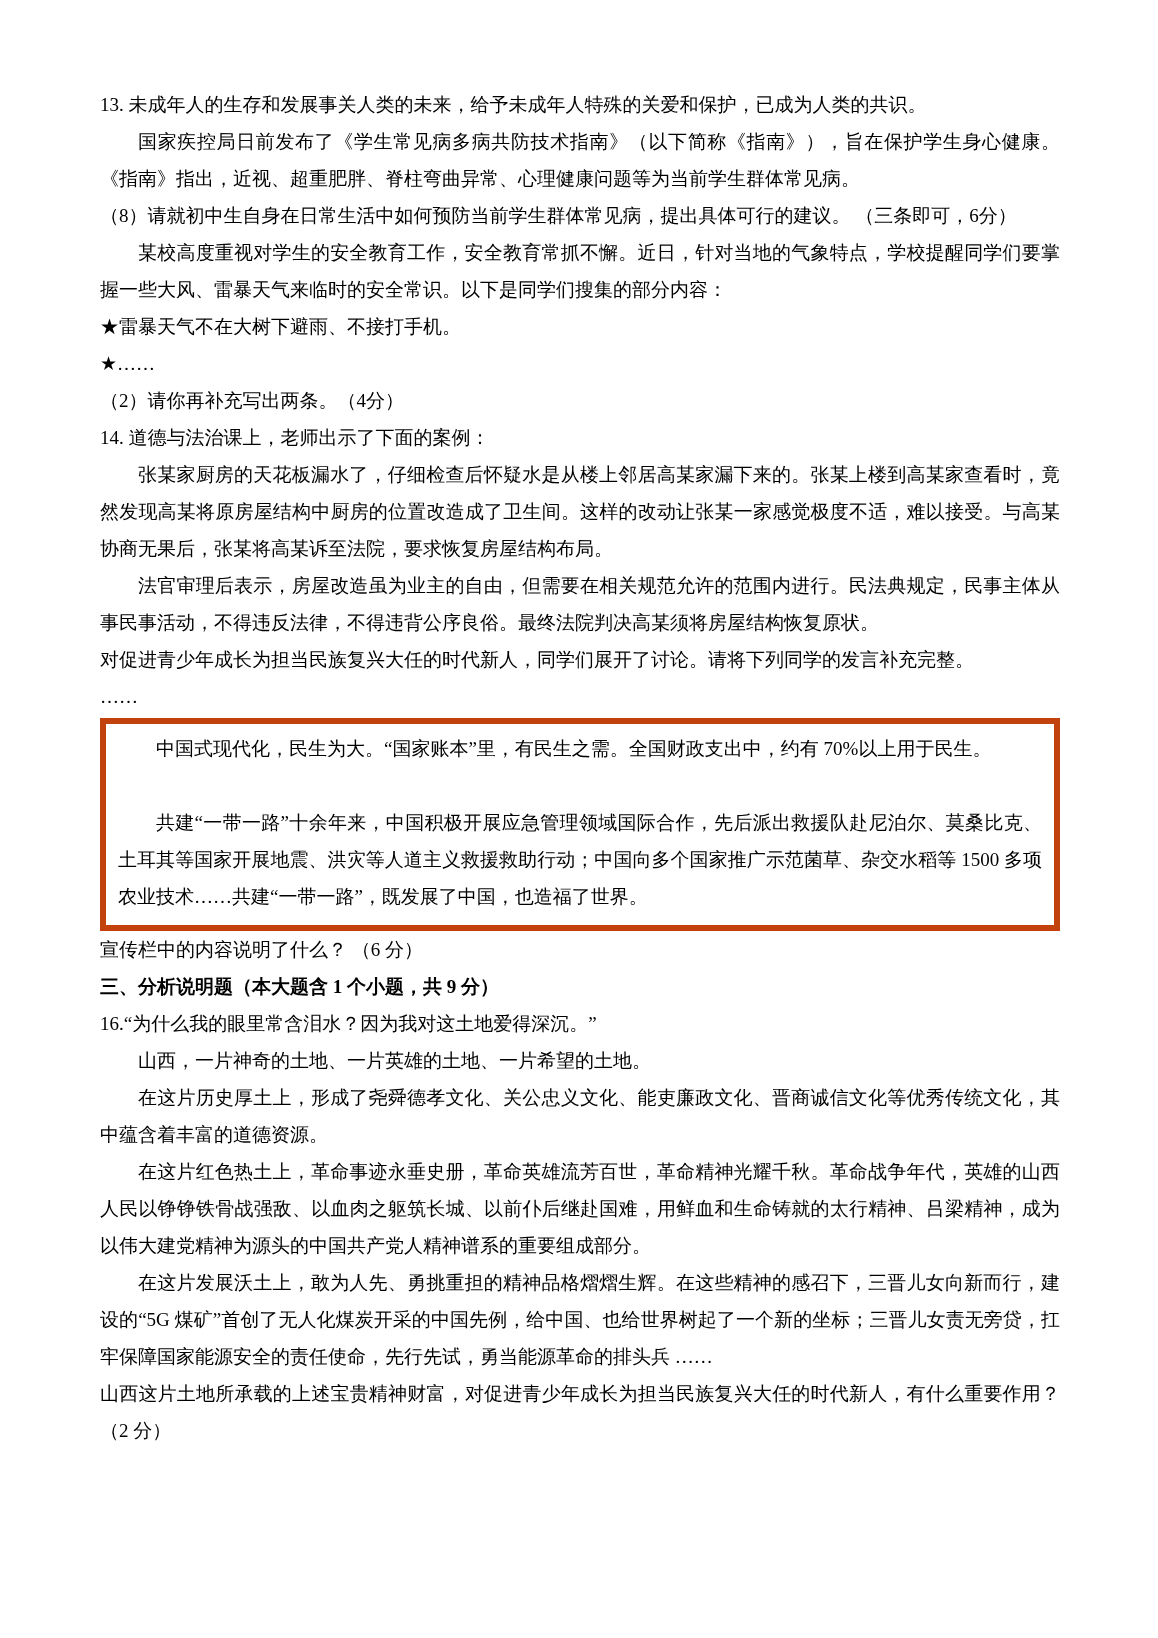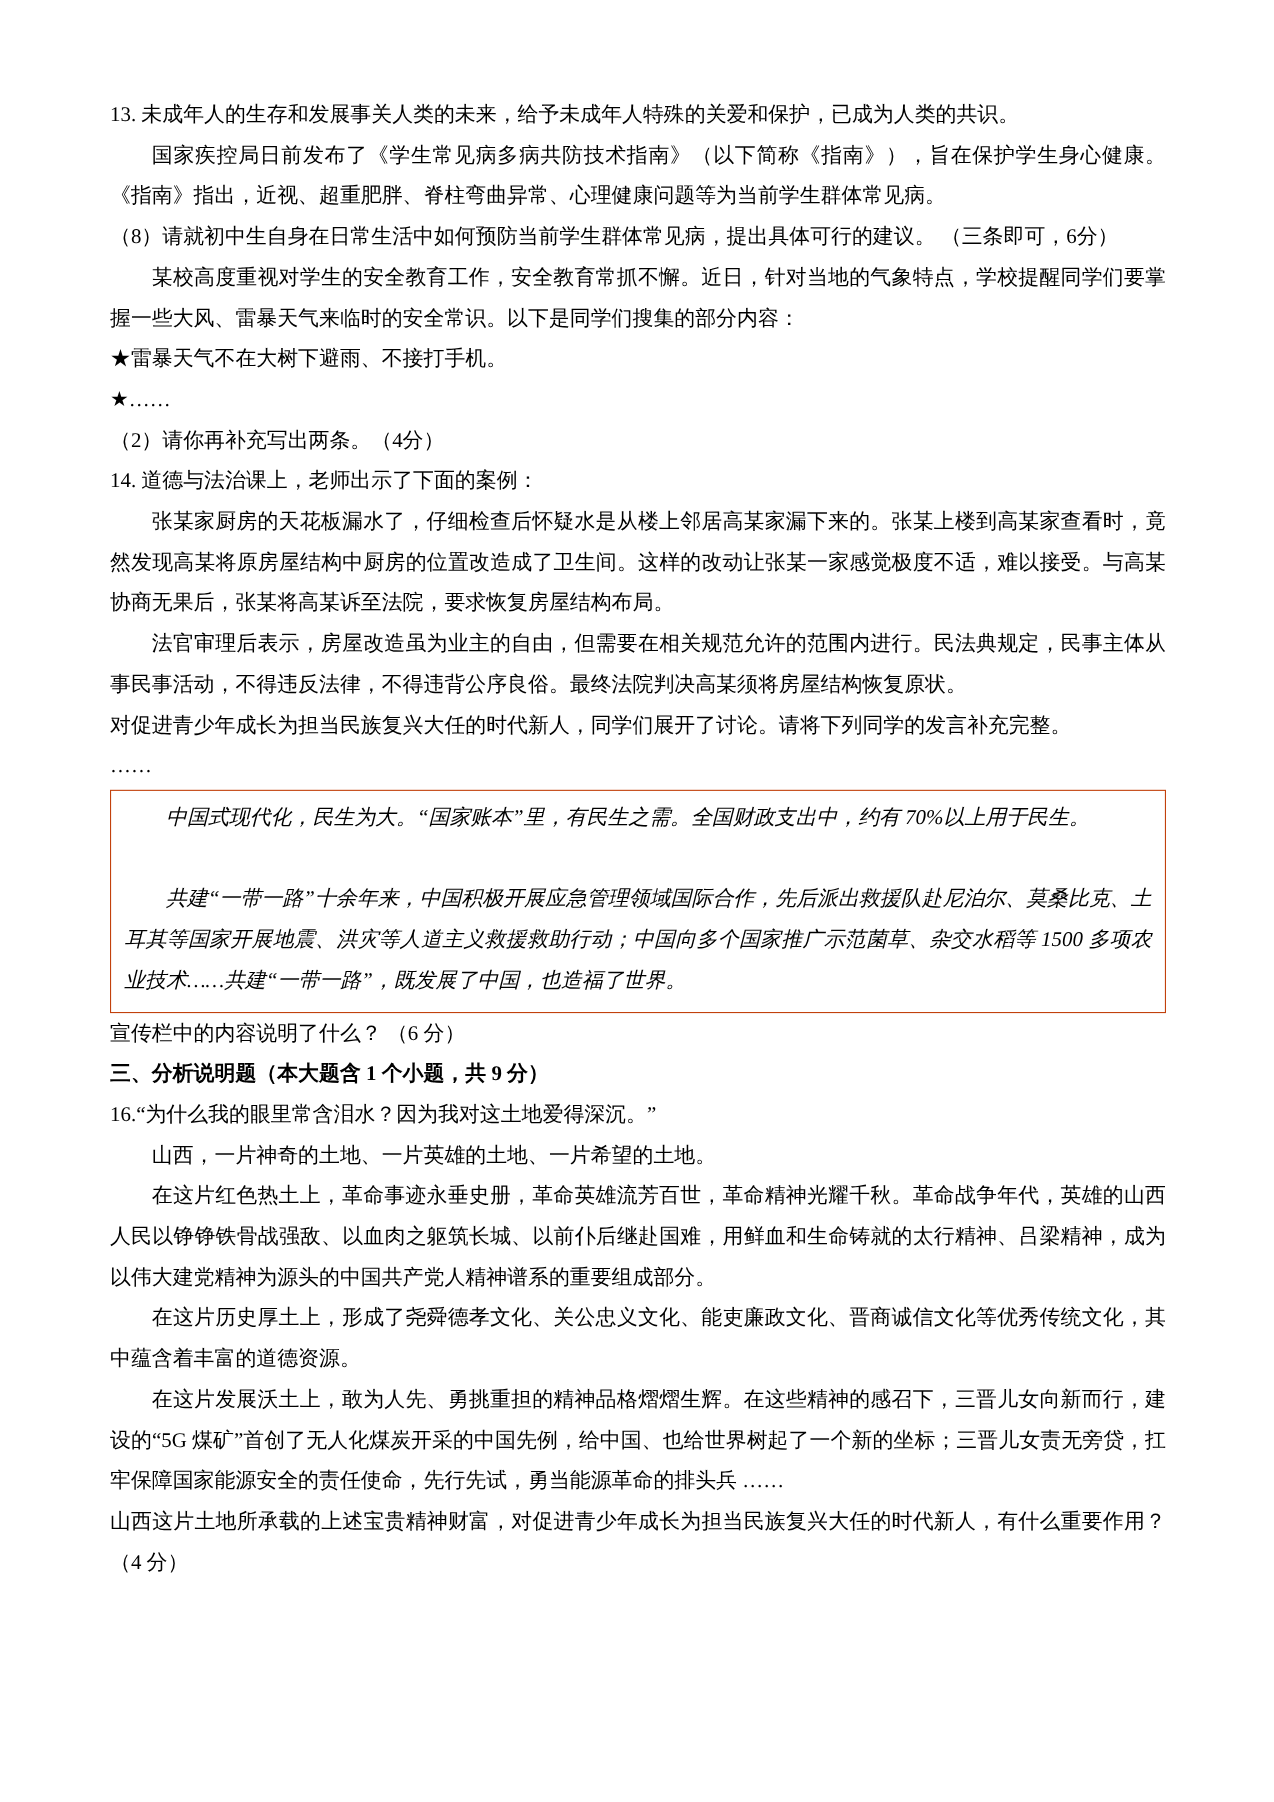--- a/index.html
+++ b/index.html
@@ -22,24 +22,23 @@
     margin: 0;
   }
   .indent {
     text-indent: 2em;
   }
   .heading {
     font-weight: bold;
     font-family: Liberation Serif, serif;
   }
   .bulletin-box {
-    border: 1px solid #c2410c;
+    border: 6px solid #c2410c;
     margin: 3px 0 0 0;
     padding: 6px 12px 10px 12px;
-    font-style: italic;
   }
   .bulletin-box .spaced {
     margin-top: 37px;
   }
 </style>
 </head>
 <body>
 
 <div class="page">
 
@@ -62,18 +61,18 @@
     <p class="para indent">中国式现代化，民生为大。“国家账本”里，有民生之需。全国财政支出中，约有 70%以上用于民生。</p>
     <p class="para indent spaced">共建“一带一路”十余年来，中国积极开展应急管理领域国际合作，先后派出救援队赴尼泊尔、莫桑比克、土耳其等国家开展地震、洪灾等人道主义救援救助行动；中国向多个国家推广示范菌草、杂交水稻等 1500 多项农业技术……共建“一带一路”，既发展了中国，也造福了世界。</p>
   </div>
 
   <p class="para">宣传栏中的内容说明了什么？ （6 分）</p>
 
   <p class="para heading">三、分析说明题（本大题含 1 个小题，共 9 分）</p>
 
   <p class="para">16.“为什么我的眼里常含泪水？因为我对这土地爱得深沉。”</p>
   <p class="para indent">山西，一片神奇的土地、一片英雄的土地、一片希望的土地。</p>
+  <p class="para indent">在这片历史厚土上，形成了尧舜德孝文化、关公忠义文化、能吏廉政文化、晋商诚信文化等优秀传统文化，其中蕴含着丰富的道德资源。</p>
   <p class="para indent">在这片红色热土上，革命事迹永垂史册，革命英雄流芳百世，革命精神光耀千秋。革命战争年代，英雄的山西人民以铮铮铁骨战强敌、以血肉之躯筑长城、以前仆后继赴国难，用鲜血和生命铸就的太行精神、吕梁精神，成为以伟大建党精神为源头的中国共产党人精神谱系的重要组成部分。</p>
-  <p class="para indent">在这片历史厚土上，形成了尧舜德孝文化、关公忠义文化、能吏廉政文化、晋商诚信文化等优秀传统文化，其中蕴含着丰富的道德资源。</p>
   <p class="para indent">在这片发展沃土上，敢为人先、勇挑重担的精神品格熠熠生辉。在这些精神的感召下，三晋儿女向新而行，建设的“5G 煤矿”首创了无人化煤炭开采的中国先例，给中国、也给世界树起了一个新的坐标；三晋儿女责无旁贷，扛牢保障国家能源安全的责任使命，先行先试，勇当能源革命的排头兵 ……</p>
-  <p class="para">山西这片土地所承载的上述宝贵精神财富，对促进青少年成长为担当民族复兴大任的时代新人，有什么重要作用？（4 分）</p>
+  <p class="para">山西这片土地所承载的上述宝贵精神财富，对促进青少年成长为担当民族复兴大任的时代新人，有什么重要作用？（2 分）</p>
 
 </div>
 
 </body></html>

